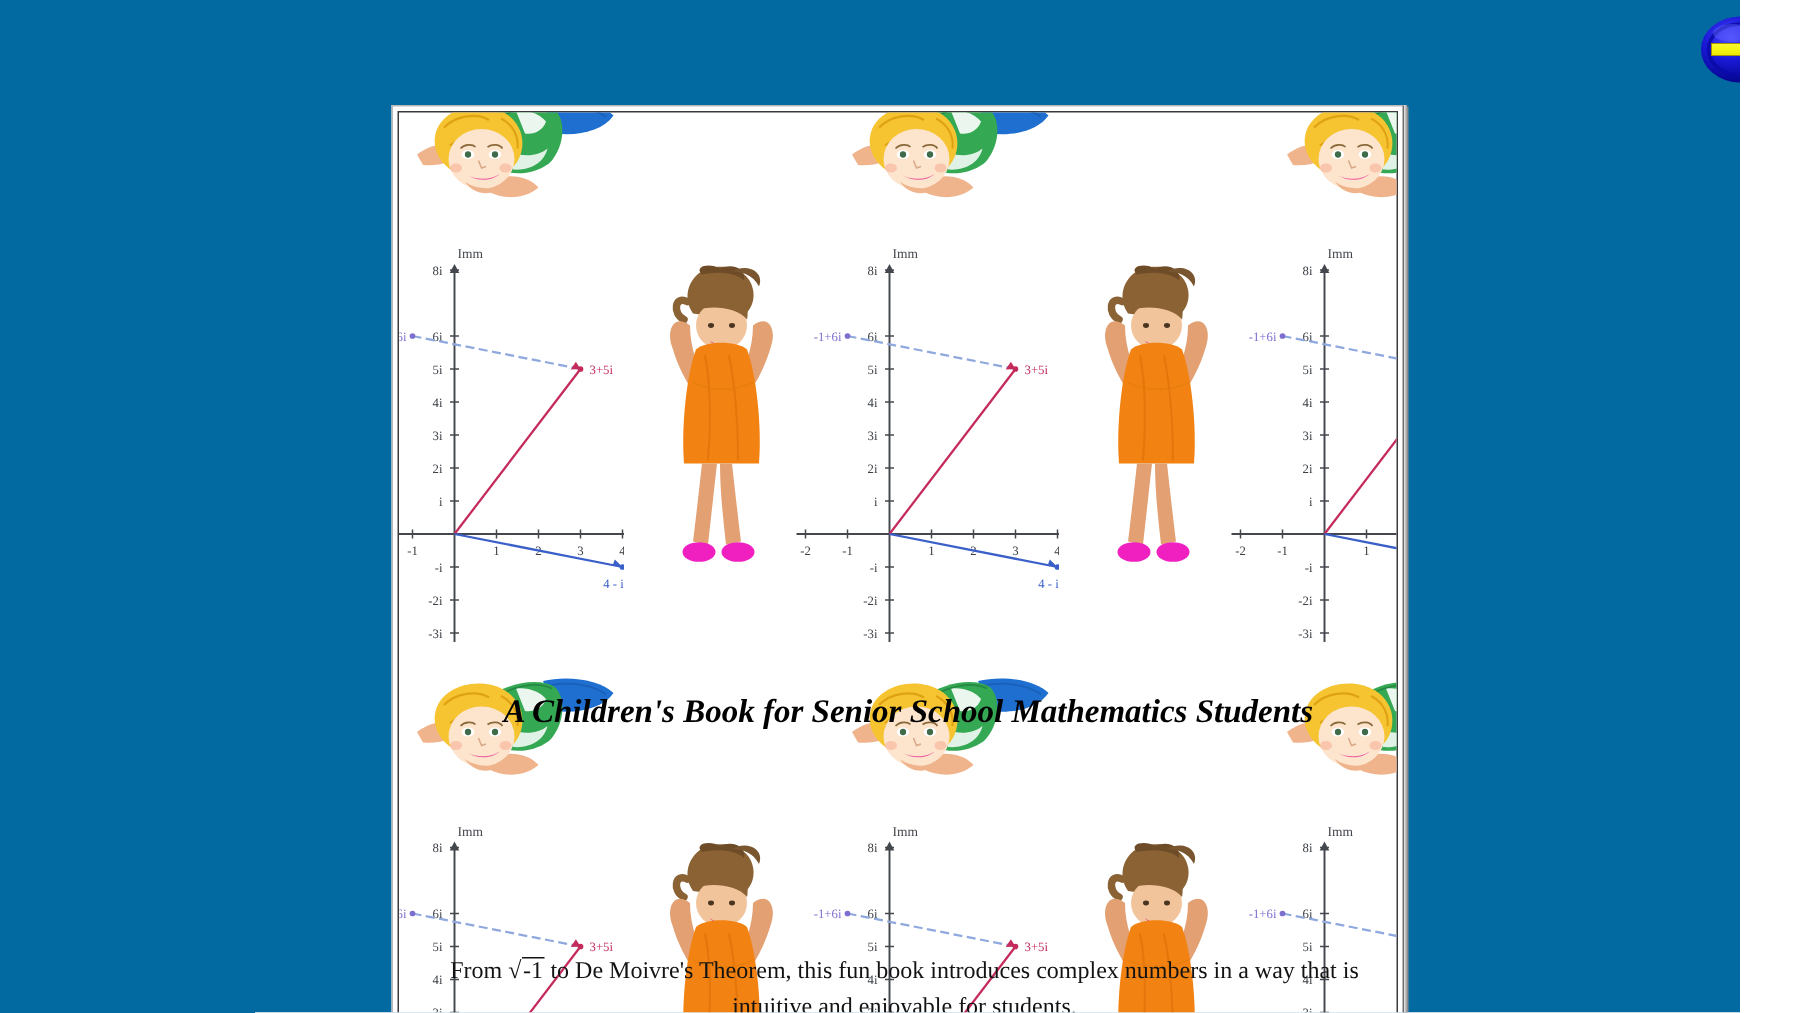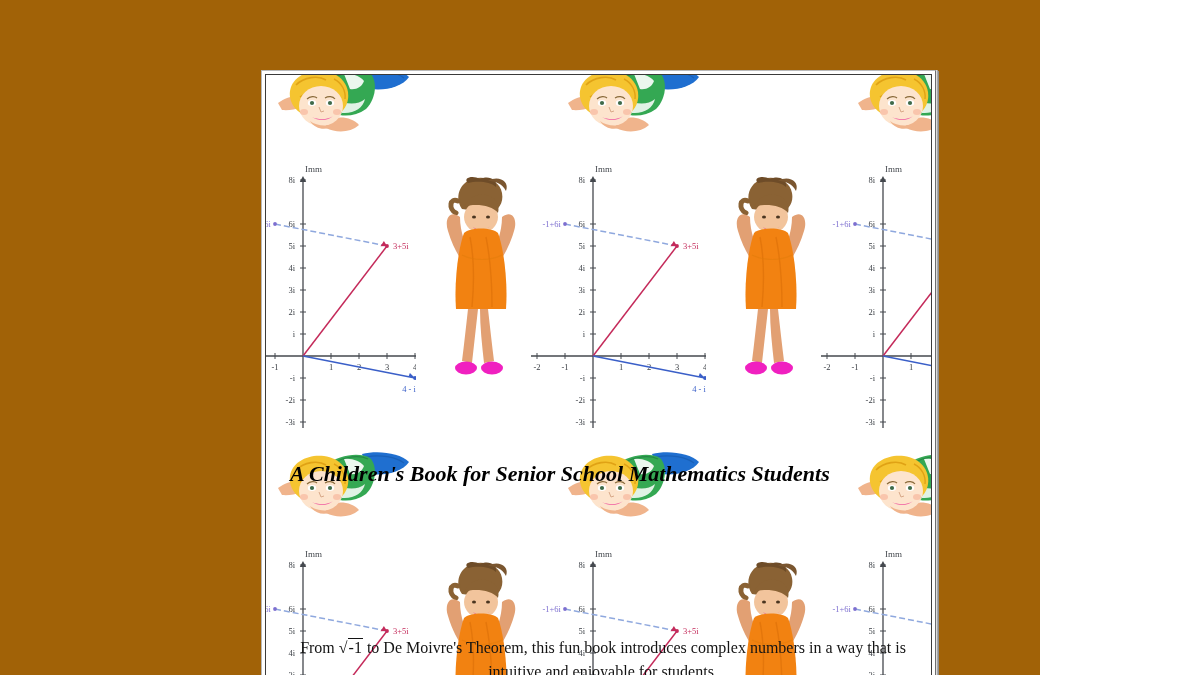--- a/index.html
+++ b/index.html
@@ -7,23 +7,23 @@
   html, body {
     margin: 0; padding: 0;
     width: 1200px; height: 675px;
     background: #ffffff;
     overflow: hidden;
     font-family: "Liberation Serif", "DejaVu Serif", serif;
   }
 
   #viewport {
     position: relative;
-    width: 1040px;
+    width: 1160px;
     height: 675px;
-    background: #a16207;
+    background: #0369a1;
     overflow: hidden;
   }
 
   
   #nav-forward {
     position: absolute;
     top: 8px; left: 1131px;
     width: 58px; height: 50px;
     cursor: pointer;
     z-index: 50;
@@ -83,22 +83,23 @@
     width: 655px;
     text-align: center;
     font-size: 31px;
     font-weight: bold;
     color: #000000;
     line-height: 1.45;
     letter-spacing: 0.1px;
   }
   #book-subtitle {
     position: absolute;
-    left: 24px; top: 383px;
+    left: 12px; top: 383px;
     width: 655px;
+    text-align: center;
     font-size: 22px;
     font-weight: bold;
     font-style: italic;
     color: #000000;
     line-height: 1.45;
   }
   #book-description {
     position: absolute;
     left: 6px; top: 545px;
     width: 662px;

